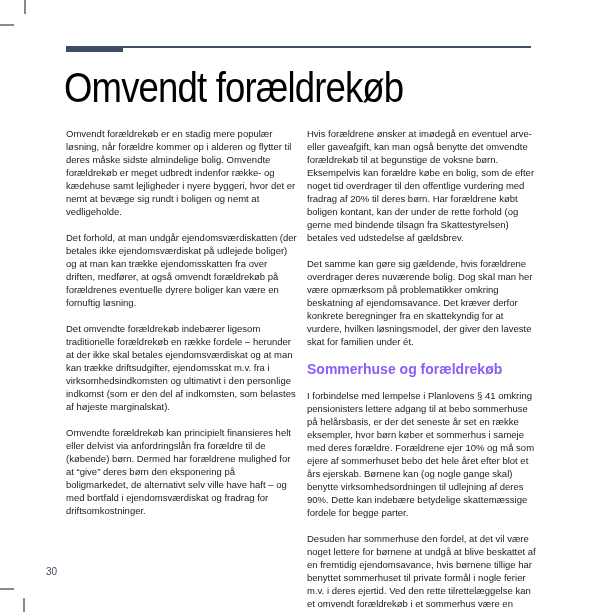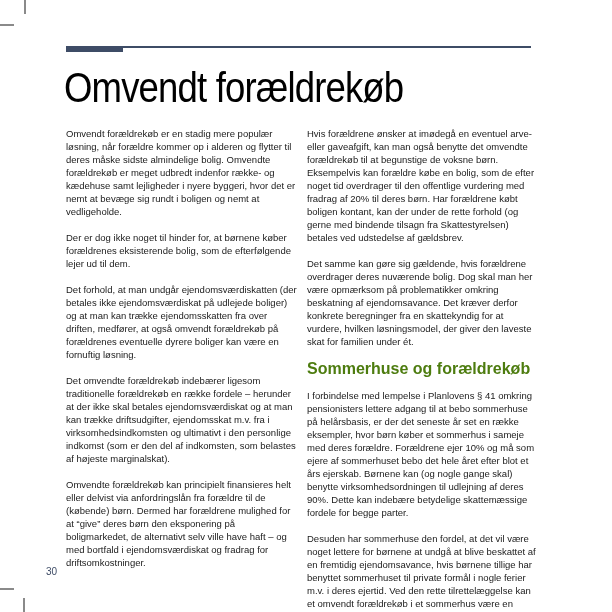--- a/index.html
+++ b/index.html
@@ -71,24 +71,24 @@
     font-size: 9.5px;
     line-height: 13px;
     color: #1a1a1a;
   }
   .col.left  { left: 66px; }
   .col.right { left: 307px; }
   .col p { margin: 0 0 13px 0; }
 
   .subheading {
     margin: 3px 0 12px 0;
-    font-size: 16px;
+    font-size: 14px;
     line-height: 16px;
     font-weight: 700;
-    color: #4d7c0f;
+    color: #8b5cf6;
     letter-spacing: 0px;
   }
 
   
   .footer-bar {
     position: absolute;
     left: 18px;
     top: 565px;
     height: 13px;
     display: flex;
@@ -121,21 +121,20 @@
   <div class="crop v br-v"></div>
 
   <div class="header-rule">
     <div class="thick"></div>
   </div>
 
   <div class="page-title">Omvendt forældrekøb</div>
 
   <div class="col left">
     <p>Omvendt forældrekøb er en stadig mere populær løsning, når forældre kommer op i alderen og flytter til deres måske sidste almindelige bolig. Omvendte forældrekøb er meget udbredt indenfor række- og kædehuse samt lejligheder i nyere byggeri, hvor det er nemt at bevæge sig rundt i boligen og nemt at vedligeholde.</p>
-    <p>Der er dog ikke noget til hinder for, at børnene køber forældrenes eksisterende bolig, som de efterfølgende lejer ud til dem.</p>
     <p>Det forhold, at man undgår ejendomsværdiskatten (der betales ikke ejendomsværdiskat på udlejede boliger) og at man kan trække ejendomsskatten fra over driften, medfører, at også omvendt forældrekøb på forældrenes eventuelle dyrere boliger kan være en fornuftig løsning.</p>
     <p>Det omvendte forældrekøb indebærer ligesom traditionelle forældrekøb en række fordele – herunder at der ikke skal betales ejendomsværdiskat og at man kan trække driftsudgifter, ejendomsskat m.v. fra i virksomhedsindkomsten og ultimativt i den personlige indkomst (som er den del af indkomsten, som belastes af højeste marginalskat).</p>
     <p>Omvendte forældrekøb kan principielt finansieres helt eller delvist via anfordringslån fra forældre til de (købende) børn. Dermed har forældrene mulighed for at “give” deres børn den eksponering på boligmarkedet, de alternativt selv ville have haft – og med bortfald i ejendomsværdiskat og fradrag for driftsomkostninger.</p>
   </div>
 
   <div class="col right">
     <p>Hvis forældrene ønsker at imødegå en eventuel arve- eller gaveafgift, kan man også benytte det omvendte forældrekøb til at begunstige de voksne børn. Eksempelvis kan forældre købe en bolig, som de efter noget tid overdrager til den offentlige vurdering med fradrag af 20% til deres børn. Har forældrene købt boligen kontant, kan der under de rette forhold (og gerne med bindende tilsagn fra Skattestyrelsen) betales ved udstedelse af gældsbrev.</p>
     <p>Det samme kan gøre sig gældende, hvis forældrene overdrager deres nuværende bolig. Dog skal man her være opmærksom på problematikker omkring beskatning af ejendomsavance. Det kræver derfor konkrete beregninger fra en skattekyndig for at vurdere, hvilken løsningsmodel, der giver den laveste skat for familien under ét.</p>
     <h2 class="subheading">Sommerhuse og forældrekøb</h2>
     <p>I forbindelse med lempelse i Planlovens § 41 omkring pensionisters lettere adgang til at bebo sommerhuse på helårsbasis, er der det seneste år set en række eksempler, hvor børn køber et sommerhus i sameje med deres forældre. Forældrene ejer 10% og må som ejere af sommerhuset bebo det hele året efter blot et års ejerskab. Børnene kan (og nogle gange skal) benytte virksomhedsordningen til udlejning af deres 90%. Dette kan indebære betydelige skattemæssige fordele for begge parter.</p>

